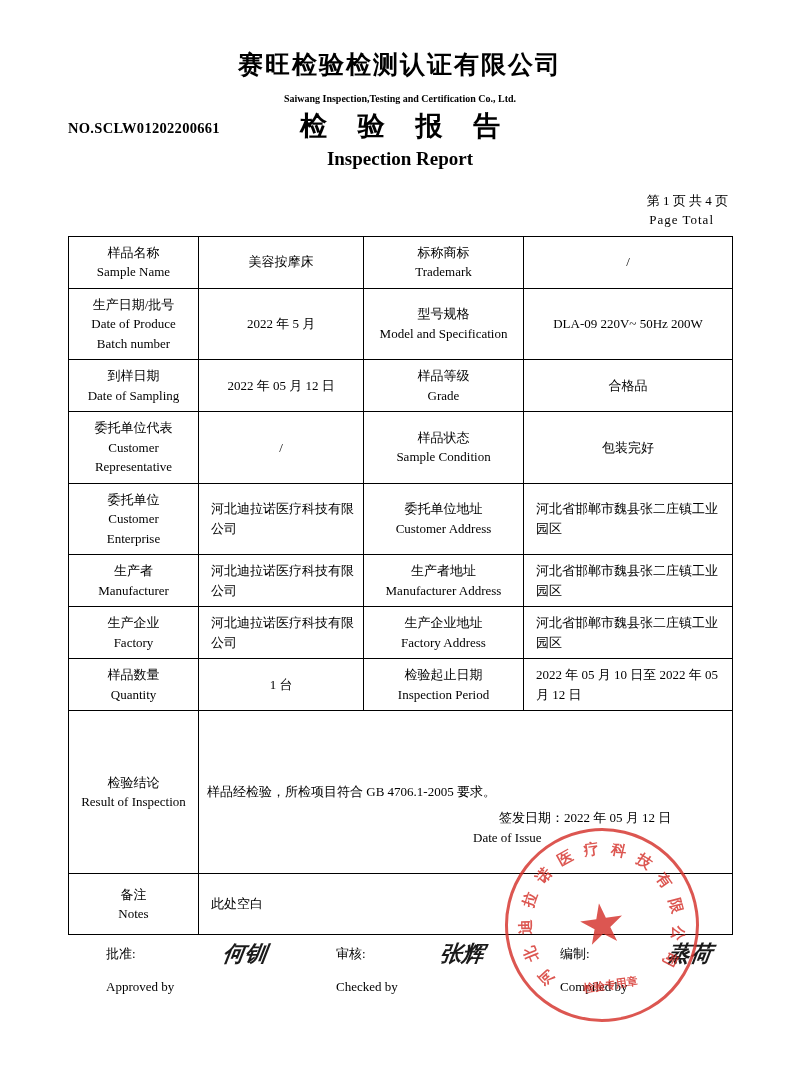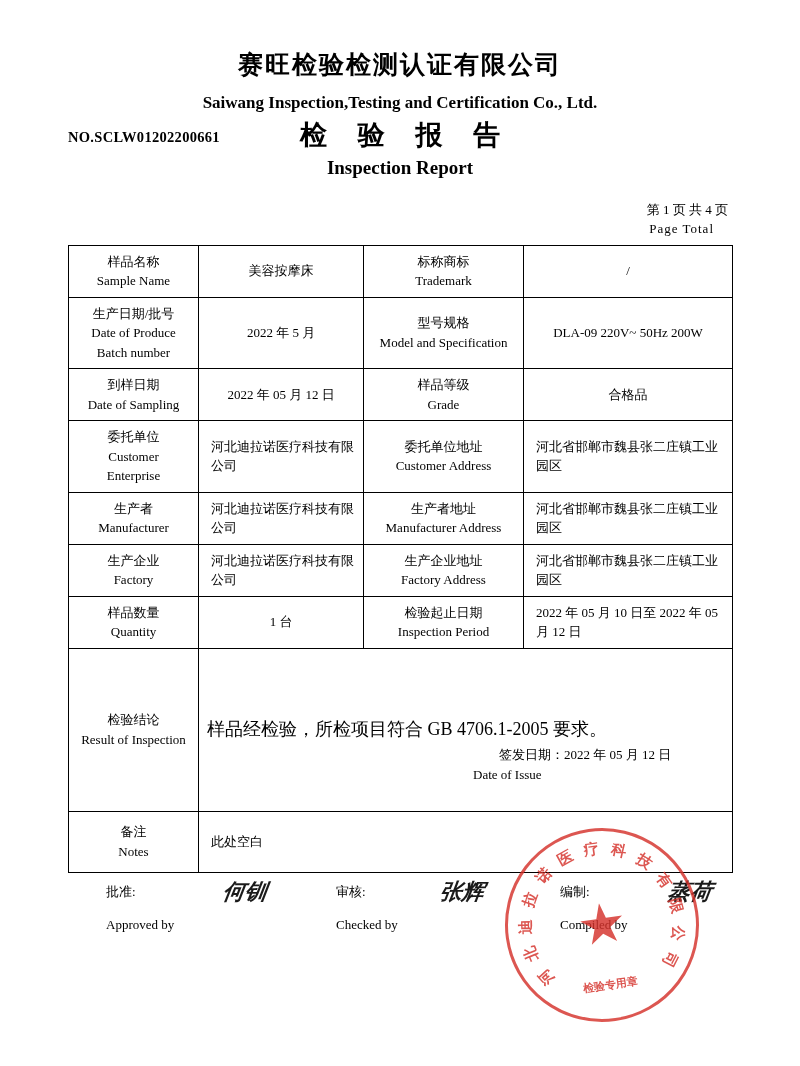--- a/index.html
+++ b/index.html
@@ -25,21 +25,21 @@
   .company-cn {
     text-align: center;
     font-size: 25px;
     font-weight: bold;
     letter-spacing: 2px;
     margin-top: 48px;
     font-family: "Liberation Serif", "DejaVu Serif", serif;
   }
   .company-en {
     text-align: center;
-    font-size: 17px;
+    font-size: 10px;
     font-weight: bold;
     margin-top: 12px;
   }
   .title-row {
     position: relative;
     margin-top: 4px;
     height: 40px;
   }
   .report-no {
     position: absolute;
@@ -102,21 +102,21 @@
   .basis-cell {
     padding: 18px 10px 18px 12px;
     font-size: 13px;
   }
   .result-cell {
     height: 150px;
     position: relative;
     vertical-align: top;
     padding-top: 16px;
   }
-  .result-text { font-size: 18px; }
+  .result-text { font-size: 13px; }
   .issue-line {
     position: absolute;
     left: 300px;
     bottom: 46px;
     font-size: 13px;
     white-space: nowrap;
   }
   .issue-en {
     position: absolute;
     left: 274px;
@@ -264,20 +264,33 @@
           <span class="en">Date of Sampling</span>
         </td>
         <td class="value">2022 年 05 月 12 日</td>
         <td class="label">
           <span class="cn">样品等级</span>
           <span class="en">Grade</span>
         </td>
         <td class="value">合格品</td>
       </tr>
 
+      <tr>
+        <td class="label">
+          <span class="cn">委托单位代表</span>
+          <span class="en">Customer</span>
+          <span class="en">Representative</span>
+        </td>
+        <td class="value">/</td>
+        <td class="label">
+          <span class="cn">样品状态</span>
+          <span class="en">Sample Condition</span>
+        </td>
+        <td class="value">包装完好</td>
+      </tr>
 
       <tr>
         <td class="label">
           <span class="cn">委托单位</span>
           <span class="en">Customer</span>
           <span class="en">Enterprise</span>
         </td>
         <td class="value left">河北迪拉诺医疗科技有限公司</td>
         <td class="label">
           <span class="cn">委托单位地址</span>

